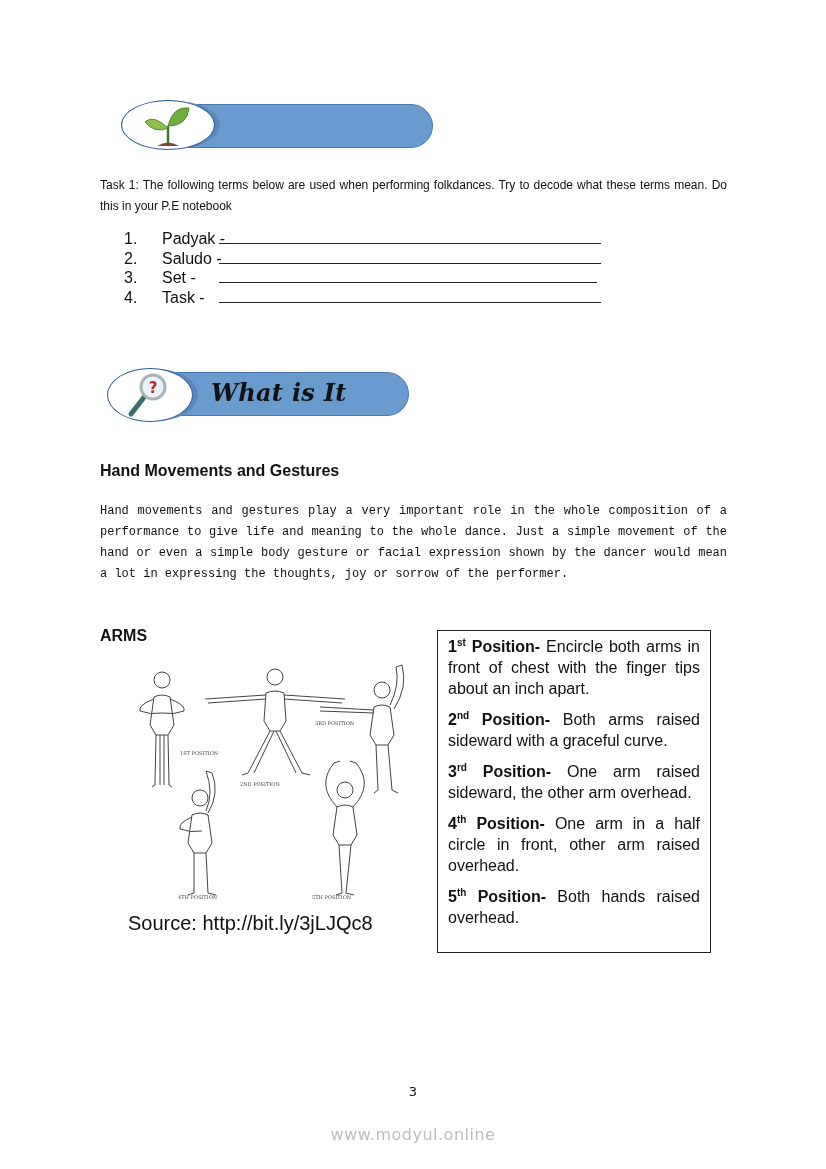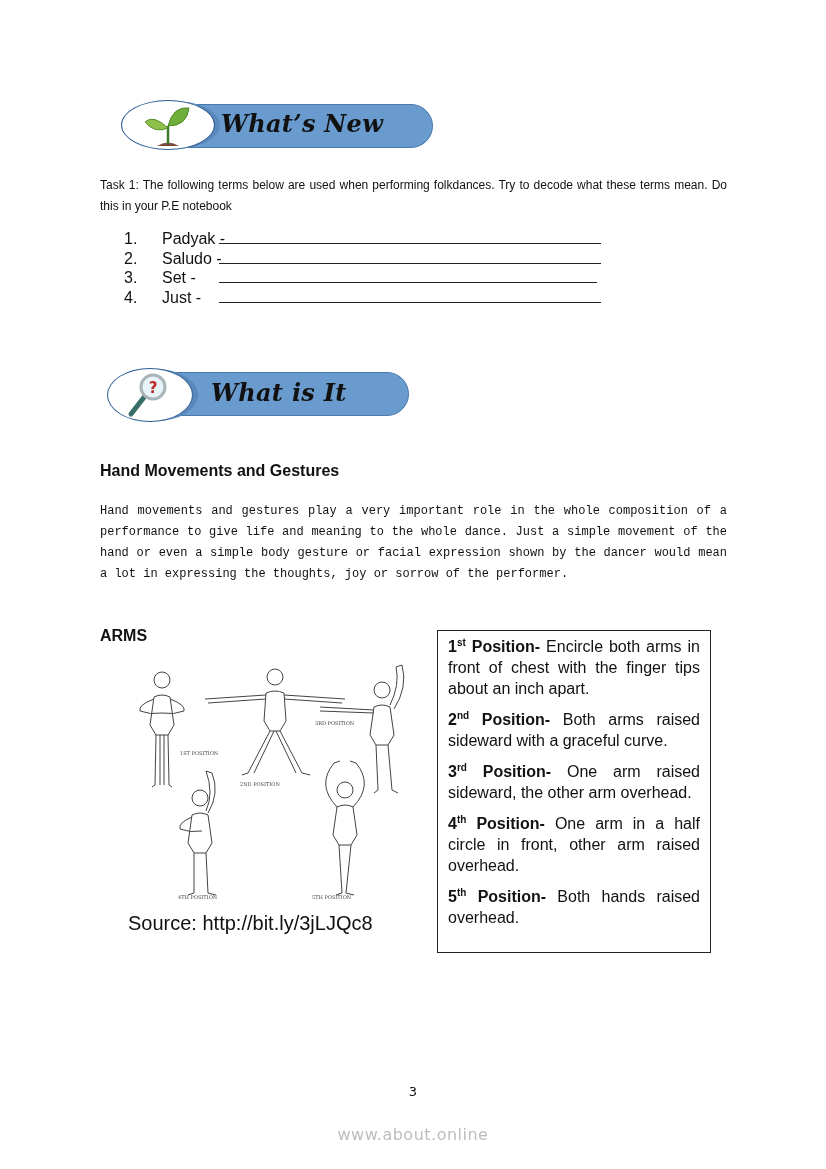--- a/index.html
+++ b/index.html
@@ -41,21 +41,20 @@
 
 <div class="banner" style="left:121px; top:100px; width:312px;">
   <div class="pill" style="left:60px; width:250px;"></div>
   <div class="oval"></div>
   <svg class="icon" width="50" height="44" style="left:22px; top:4px;" viewBox="0 0 50 44">
     <path d="M14 42 Q25 35 36 42 Z" fill="#7a4a3a"></path>
     <path d="M25 40 L25 22" stroke="#3f7a2a" stroke-width="2.5"></path>
     <path d="M25 24 Q10 10 2 18 Q12 30 25 24 Z" fill="#8dc04a" stroke="#5a8d2a" stroke-width="1"></path>
     <path d="M25 22 Q30 2 46 4 Q44 22 25 22 Z" fill="#6fae3a" stroke="#4a8a22" stroke-width="1"></path>
   </svg>
-  <div class="title" style="left:100px;">What’s New</div>
 </div>
 
 <div class="abs p" style="left:100px; top:175px; width:627px;">Task 1: The following terms below are used when performing folkdances. Try to decode what these terms mean. Do this in your P.E notebook</div>
 
 <div class="abs task-list" style="left:124px; top:229px; width:480px;">
   <div class="task-row">
     <span class="num">1.</span>
     <span class="term">Padyak -</span>
     <span class="blank"></span>
   </div>
@@ -64,21 +63,21 @@
     <span class="term">Saludo -</span>
     <span class="blank"></span>
   </div>
   <div class="task-row">
     <span class="num">3.</span>
     <span class="term">Set -</span>
     <span class="blank" style="width:378px;"></span>
   </div>
   <div class="task-row">
     <span class="num">4.</span>
-    <span class="term">Just -</span>
+    <span class="term">Task -</span>
     <span class="blank"></span>
   </div>
 </div>
 
 <div class="banner" style="left:107px; top:368px; width:302px;">
   <div class="pill" style="left:60px; width:240px;"></div>
   <div class="oval" style="width:84px; height:52px;"></div>
   <svg class="icon" width="50" height="48" style="left:18px; top:2px;" viewBox="0 0 50 48">
     <line x1="20" y1="26" x2="6" y2="44" stroke="#3a6e6a" stroke-width="5" stroke-linecap="round"></line>
     <circle cx="28" cy="17" r="12" fill="#e8f3f7" stroke="#a8b4b8" stroke-width="3"></circle>
@@ -156,13 +155,13 @@
   </div>
   <div class="pos-item">
     <b><span>4</span><sup>th</sup> <span>Position-</span></b><span> One arm in a half circle in front, other arm raised overhead.</span>
   </div>
   <div class="pos-item">
     <b><span>5</span><sup>th</sup> <span>Position-</span></b><span> Both hands raised overhead.</span>
   </div>
 </div>
 
 <div class="abs" style="left:0; width:826px; text-align:center; top:1084px; font-size:13px; font-family:'DejaVu Sans', sans-serif;">3</div>
-<div class="abs" style="left:0; width:826px; text-align:center; top:1125px; font-size:16px; color:#bdbdbd; font-family:'DejaVu Sans', sans-serif; letter-spacing:0.5px;">www.about.online</div>
+<div class="abs" style="left:0; width:826px; text-align:center; top:1125px; font-size:16px; color:#bdbdbd; font-family:'DejaVu Sans', sans-serif; letter-spacing:0.5px;">www.modyul.online</div>
 
 </body></html>

